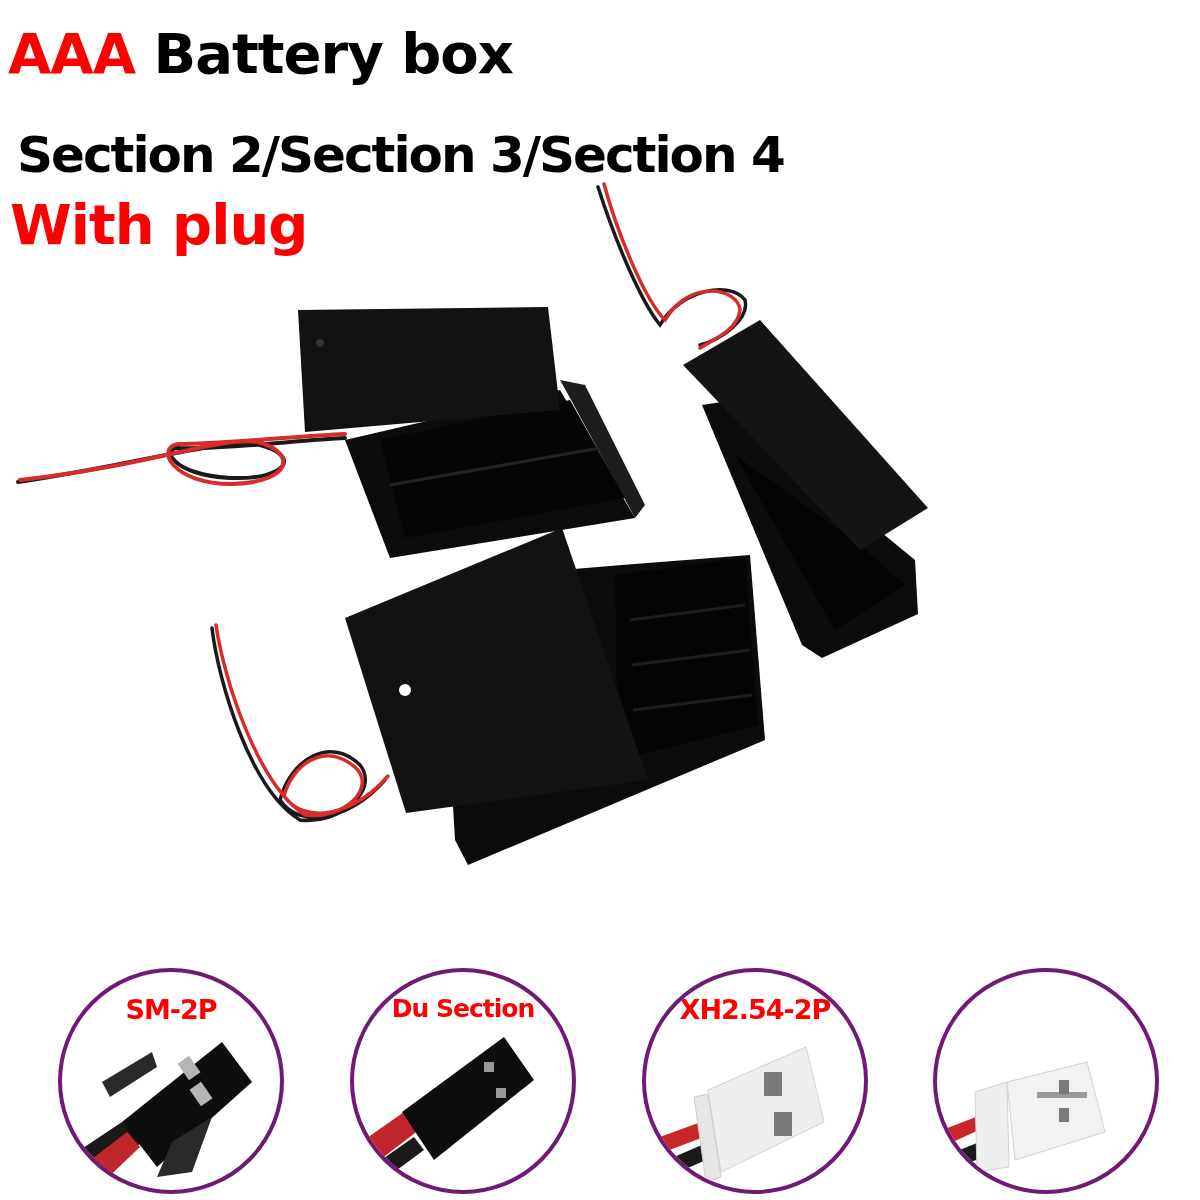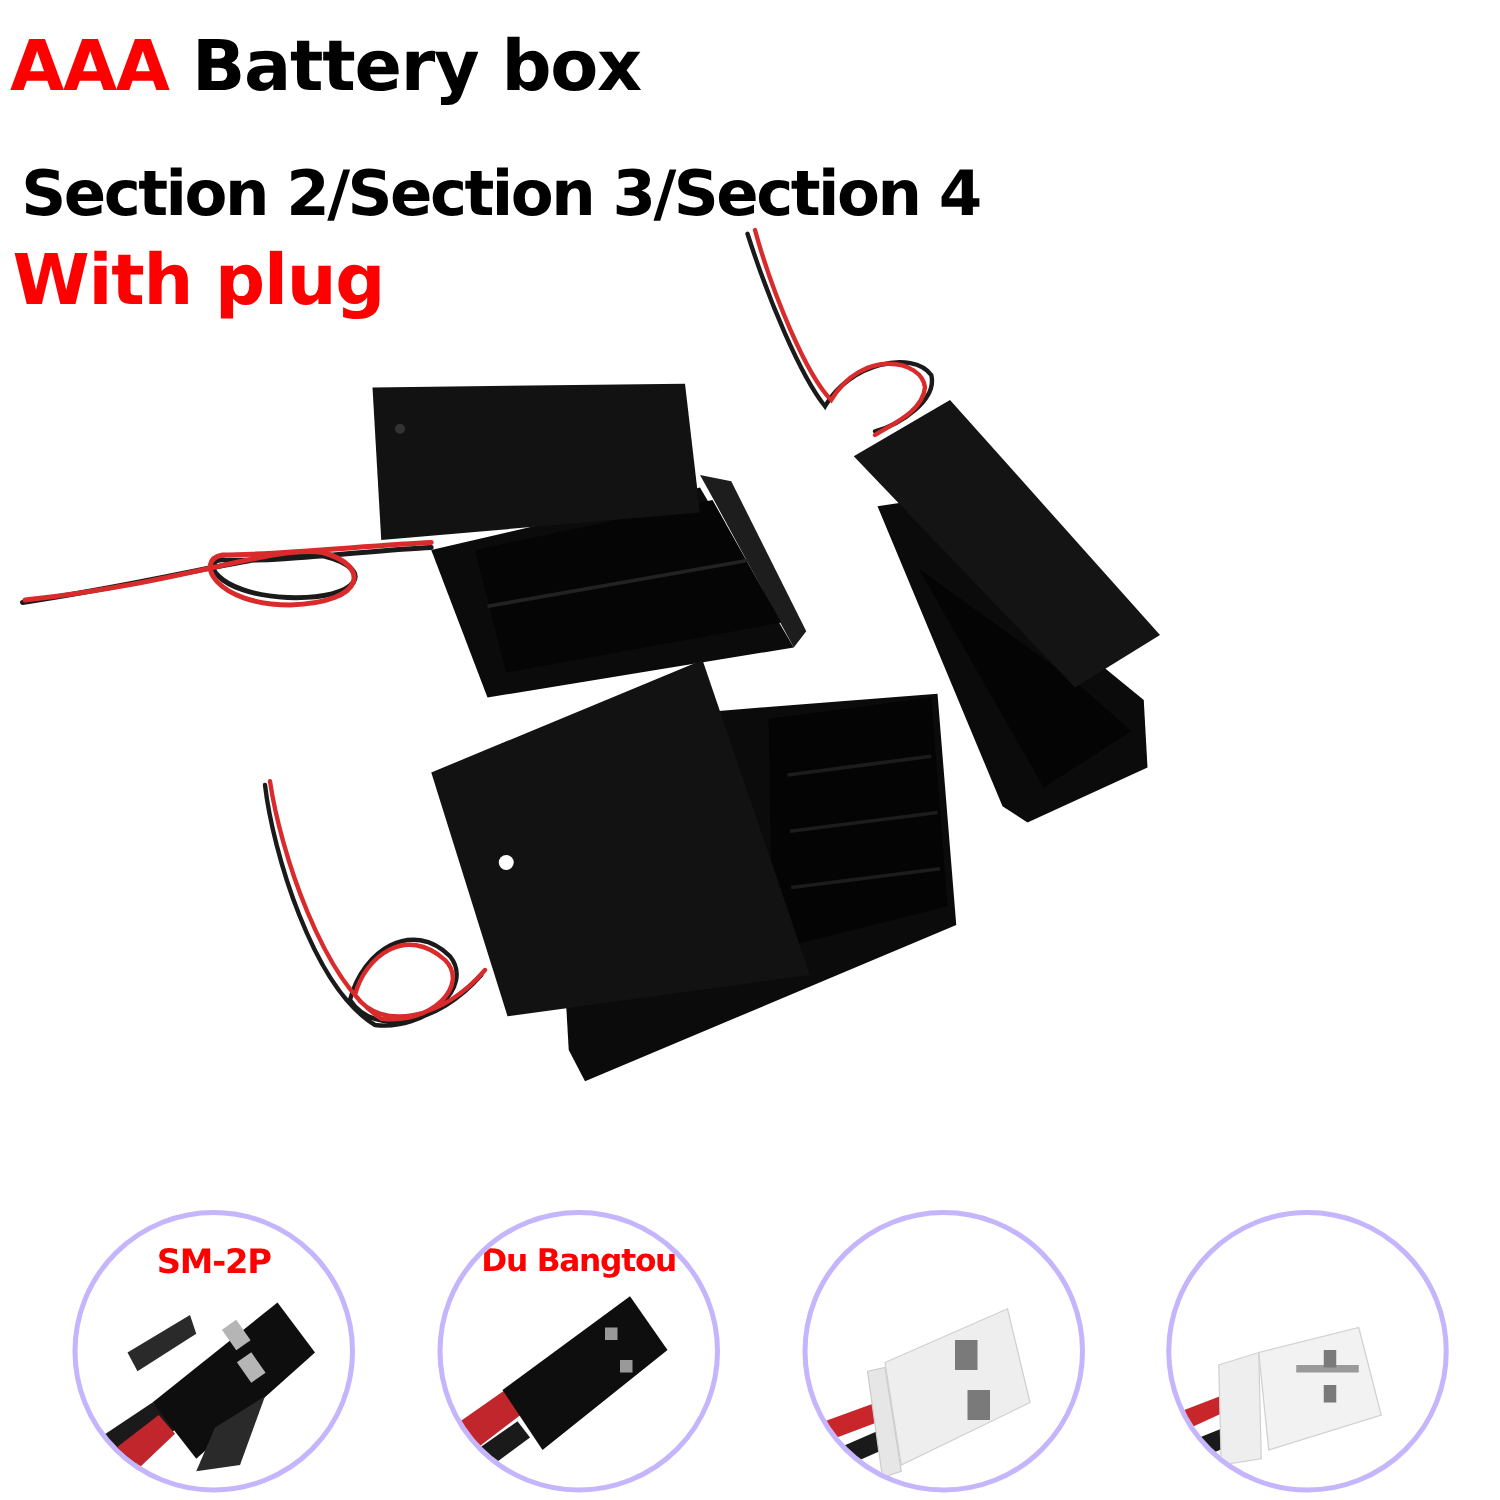--- a/index.html
+++ b/index.html
@@ -4,21 +4,21 @@
 <style>
   html, body { margin:0; padding:0; background:#ffffff; }
   body { width:1200px; height:1200px; position:relative; overflow:hidden; font-family:"DejaVu Sans", "Liberation Sans", sans-serif; }
   .title-line { position:absolute; font-weight:bold; white-space:nowrap; letter-spacing:-1px; }
   #t1 { left:8px; top:4px; font-size:56px; line-height:100px; }
   #t1 .red { color:#ff0000; }
   #t1 .blk { color:#000000; }
   #t2 { left:17px; top:120px; font-size:50px; line-height:70px; color:#000; letter-spacing:-2px; }
   #t3 { left:10px; top:190px; font-size:56px; line-height:70px; color:#ff0000; letter-spacing:-1px;text-align:center; }
   .scene { position:absolute; left:0; top:0; width:1200px; height:940px; }
-  .circle { position:absolute; width:218px; height:218px; border:4px solid #c4b5fd; border-radius:50%; background:#fff; overflow:hidden; top:968px; }
+  .circle { position:absolute; width:218px; height:218px; border:4px solid #701a75; border-radius:50%; background:#fff; overflow:hidden; top:968px; }
   .circle svg { position:absolute; left:0; top:0; }
   .clabel { position:absolute; top:22px; width:100%; text-align:center; color:#ff0000; font-weight:bold; font-size:27px; white-space:nowrap; letter-spacing:-1px; }
   #c1 { left:58px; } #c2 { left:350px; } #c3 { left:642px; } #c4 { left:933px; }
 </style>
 </head>
 <body>
 
 <div id="t1" class="title-line">
   <span class="red">AAA</span><span class="blk"> <span>Battery box</span></span>
 </div>
@@ -82,32 +82,33 @@
 </div>
 
 <div id="c2" class="circle">
   <svg width="218" height="218">
     <polygon points="0,175 50,140 65,158 10,200" fill="#c0262b"></polygon>
     <polygon points="10,200 60,165 70,178 20,215" fill="#1a1a1a"></polygon>
     <polygon points="48,140 150,65 180,108 80,188" fill="#0e0e0e"></polygon>
     <rect x="130" y="90" width="10" height="10" fill="#999"></rect>
     <rect x="142" y="116" width="10" height="10" fill="#999"></rect>
   </svg>
-  <div class="clabel" style="font-size:25px;">Du Bangtou</div>
+  <div class="clabel" style="font-size:25px;">Du Section</div>
 </div>
 
 <div id="c3" class="circle">
   <svg width="218" height="218">
     <polygon points="0,170 55,150 58,165 5,185" fill="#c8262b"></polygon>
     <polygon points="5,195 58,172 60,188 10,210" fill="#1a1a1a"></polygon>
     <polygon points="48,125 62,122 75,205 60,210" fill="#e6e6e6" stroke="#ccc"></polygon>
     <polygon points="62,118 160,75 178,150 75,200" fill="#eeeeee" stroke="#d0d0d0"></polygon>
     <rect x="118" y="100" width="18" height="24" fill="#7a7a7a"></rect>
     <rect x="128" y="140" width="18" height="24" fill="#7a7a7a"></rect>
   </svg>
+  <div class="clabel">XH2.54-2P</div>
 </div>
 
 <div id="c4" class="circle">
   <svg width="218" height="218">
     <polygon points="0,160 52,140 55,152 5,175" fill="#c8262b"></polygon>
     <polygon points="5,185 55,165 58,180 10,200" fill="#1a1a1a"></polygon>
     <polygon points="38,120 70,110 72,195 40,200" fill="#eeeeee" stroke="#d0d0d0"></polygon>
     <polygon points="70,110 150,90 168,160 78,188" fill="#f2f2f2" stroke="#d0d0d0"></polygon>
     <rect x="100" y="120" width="50" height="6" fill="#9a9a9a"></rect>
     <rect x="122" y="108" width="10" height="14" fill="#7a7a7a"></rect>

